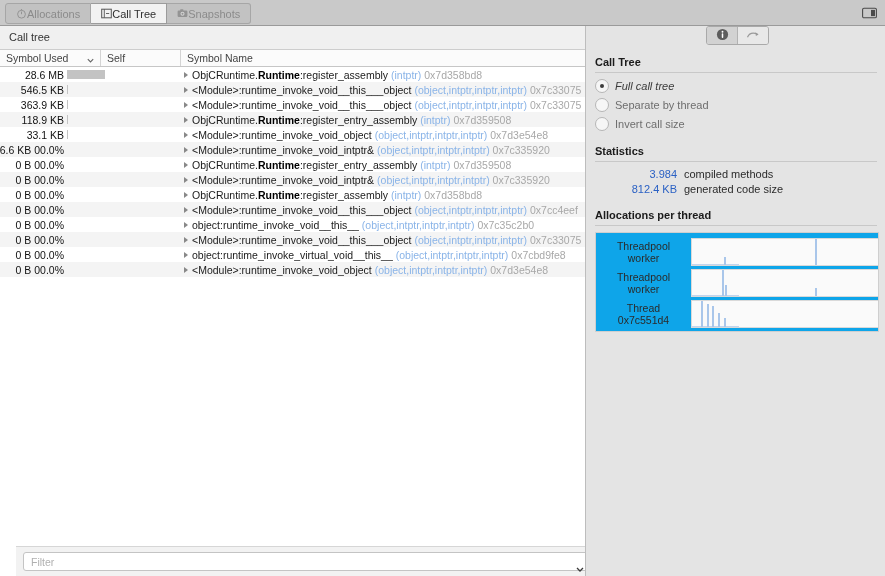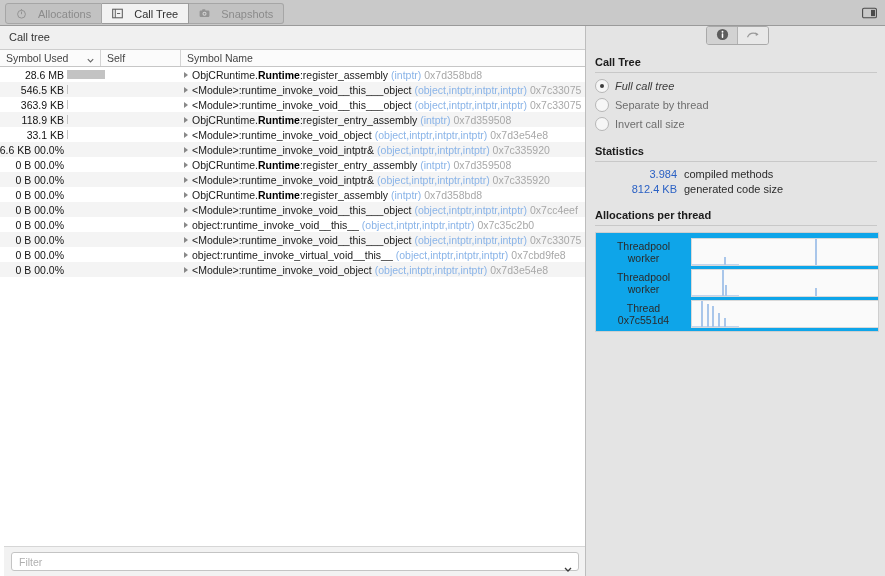--- a/index.html
+++ b/index.html
@@ -20,21 +20,21 @@
   .tabbar {
     position: absolute; left: 0; top: 0;
     width: 885px; height: 26px;
     background: #c9c9c9;
     border-bottom: 1px solid #9a9a9a;
     box-sizing: border-box;
   }
   .tabs { position: absolute; left: 5px; top: 3px; display: flex; }
   .tab {
     height: 21px;
-    display: flex; align-items: center; gap: 11px;
+    display: flex; align-items: center; gap: 0;
     padding: 0 10px;
     font-size: 11px;
     color: #8b8b8b;
     background: #c2c2c2;
     border: 1px solid #a6a6a6;
     border-left-width: 0;
     box-sizing: border-box;
     white-space: nowrap;
   }
   .tab:first-child { border-left-width: 1px; border-radius: 3px 0 0 3px; }
@@ -130,21 +130,21 @@
     border-bottom: 3.5px solid transparent;
     flex: 0 0 auto;
   }
   .sym-ns { color: #1a1a1a; }
   .sym-b  { color: #000; font-weight: bold; }
   .sym-args { color: #8ab4e8; }
   .sym-addr { color: #a8a8a8; }
 
   
   .filterbar {
-    position: absolute; left: 4px; top: 546px;
+    position: absolute; left: 16px; top: 546px;
     width: 585px; height: 30px;
     background: #f2f2f2;
     border-top: 1px solid #d6d6d6;
     box-sizing: border-box;
   }
   .filterbox {
     position: absolute; left: 7px; top: 5px;
     width: 568px; height: 19px;
     background: #fff;
     border: 1px solid #c4c4c4;

